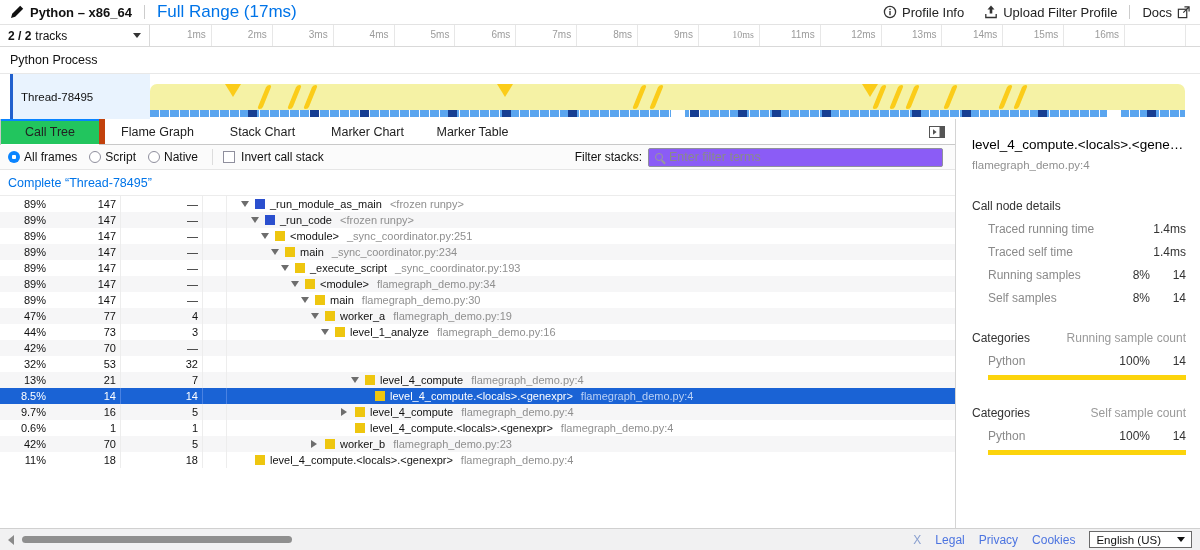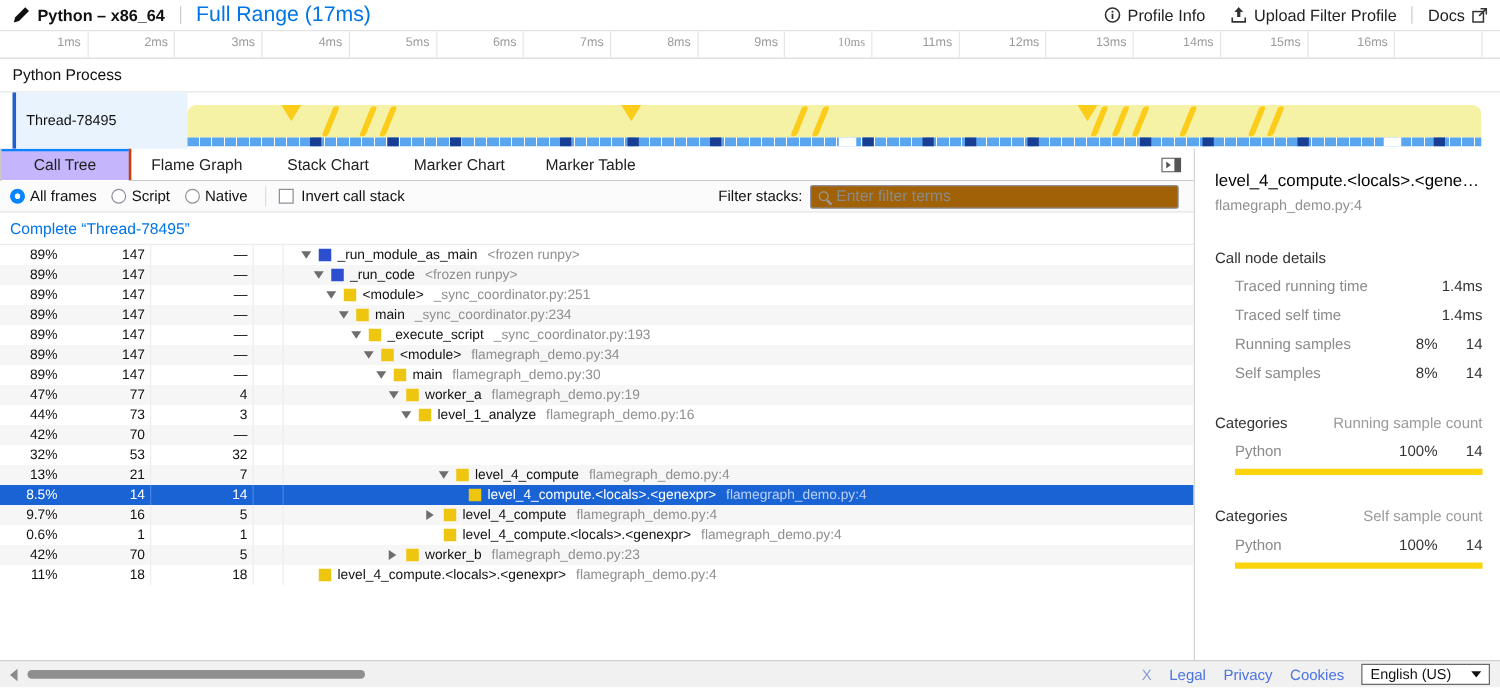--- a/index.html
+++ b/index.html
@@ -50,40 +50,40 @@
   .seg-dark { position:absolute; top:0; height:7px; width:9px; background:var(--strip_dark,#173e92); }
   .seg-gap { position:absolute; top:0; height:7px; width:14px; background:#fff; }
 
   
   .main { height:409px; display:flex; }
   .left-panel { width:955px; display:flex; flex-direction:column; }
 
   .tabbar { height:26px; display:flex; border-bottom:1px solid #c9c9c9; align-items:stretch; }
   .tab { width:105px; display:flex; align-items:center; justify-content:center;
     font-size:12.5px; color:#222; cursor:pointer; }
-  .tab.active { position:relative; background:#c4b5fd; border-left:1px solid #c9c9c9;
-    border-right:2px solid #c2410c; box-shadow:inset 0 2px 0 var(--accent,#0a84ff); }
+  .tab.active { position:relative; background:#22c55e; border-left:1px solid #c9c9c9;
+    border-right:6px solid #c2410c; box-shadow:inset 0 2px 0 var(--accent,#0a84ff); }
   .tab.active::after { content:''; position:absolute; left:0; right:0; bottom:-1px;
     height:1px; background:#fff; }
   .panel-toggle { margin-left:auto; margin-right:10px; align-self:center; cursor:pointer;
     display:flex; }
 
   .controls { height:25px; display:flex; align-items:center; padding:0 8px;
     background:#fbfbfb; border-bottom:1px solid #e6e6e6; font-size:12px; }
   .radio-item { display:flex; align-items:center; gap:4px; margin-right:12px; cursor:pointer; }
   .radio { width:12px; height:12px; border-radius:50%; border:1px solid #8f8f9d; background:#fff; }
   .radio.checked { border:none; background:radial-gradient(circle, #fff 0 2px,
     var(--accent,#0a84ff) 2.5px); }
   .ctrl-div { width:1px; height:16px; background:#ddd; margin:0 10px 0 2px; }
   .checkbox { width:12px; height:12px; border:1px solid #8f8f9d; background:#fff;
     margin-right:6px; }
   .invert { display:flex; align-items:center; cursor:pointer; }
   .filter-label { font-size:12px; margin-right:6px; }
   .search { width:295px; height:19px; border:1px solid #8f8f9d; border-radius:2px;
-    background:#a16207; display:flex; align-items:center; padding:0 6px; margin-right:4px; }
+    background:#8b5cf6; display:flex; align-items:center; padding:0 6px; margin-right:4px; }
   .mag { width:8px; height:8px; border:1.5px solid #999; border-radius:50%;
     position:relative; flex:none; margin-right:6px; }
   .mag::after { content:''; position:absolute; width:5px; height:1.5px; background:#999;
     transform:rotate(45deg); right:-4px; bottom:-2px; }
   .search input { border:none; outline:none; flex:1; font-size:12.5px;
     font-family:"Liberation Sans",sans-serif; color:#222; background:transparent; }
   .search input::placeholder { color:#8a8a8a; }
 
   .breadcrumb { height:26px; display:flex; align-items:center; padding-left:8px;
     border-bottom:1px solid #ececec; }
@@ -188,20 +188,25 @@
   <span class="topbtn" style="margin-left:0">
     <span>Docs</span>
     <svg width="13" height="13" viewBox="0 0 14 14">
         <rect x="1.5" y="3.5" width="9" height="9" fill="none" stroke="#333" stroke-width="1.3"></rect>
         <path d="M8 1 H13 V6 M13 1 L6.8 7.2" fill="none" stroke="#333" stroke-width="1.3"></path>
       </svg>
   </span>
 </header>
 
 <div class="ruler">
+  <div class="tracks-dd">
+    <b>2 / 2</b>
+    <span>tracks</span>
+    <span class="dd-arrow"></span>
+  </div>
   <div class="ruler-area" id="ruler-area">
       <div class="tick-line" style="left: 5.882%;"></div>
       <span class="tick-label" style="left: 5.882%;">1ms</span>
       <div class="tick-line" style="left: 11.765%;"></div>
       <span class="tick-label" style="left: 11.765%;">2ms</span>
       <div class="tick-line" style="left: 17.647%;"></div>
       <span class="tick-label" style="left: 17.647%;">3ms</span>
       <div class="tick-line" style="left: 23.529%;"></div>
       <span class="tick-label" style="left: 23.529%;">4ms</span>
       <div class="tick-line" style="left: 29.412%;"></div>

